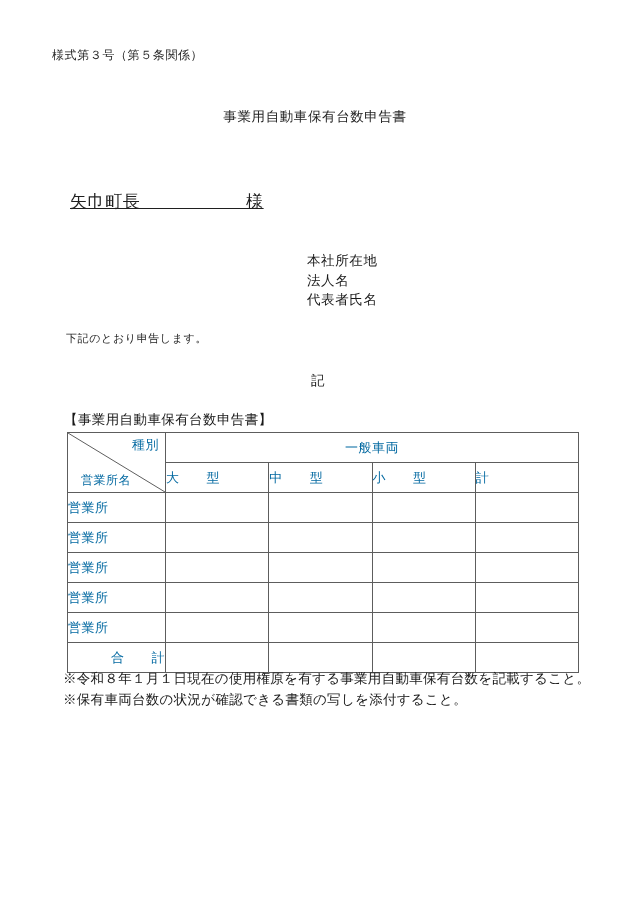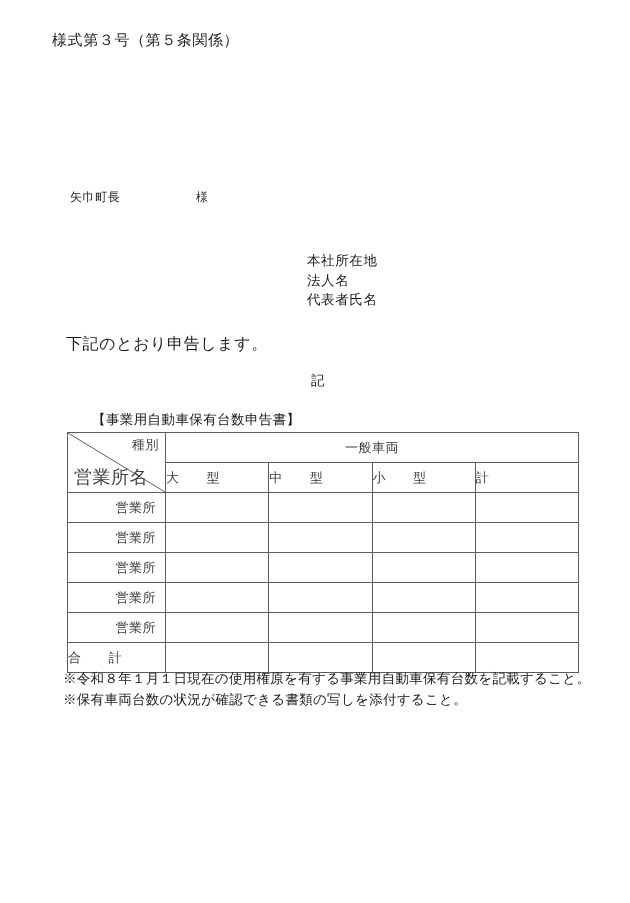--- a/index.html
+++ b/index.html
@@ -26,45 +26,44 @@
   
   .tline {
     position: absolute;
     white-space: pre;
     font-size: 13.5px;
     line-height: 1.45;
     letter-spacing: 0.6px;
     color: #1f1f1f;
   }
 
-  .form-no   { left: 52px;  top: 30px;  font-size: 15px; }
+  .form-no   { left: 52px;  top: 47px;  font-size: 12px; }
   .doc-title { left: 0;     top: 107px; width: 630px; text-align: center; font-size: 13.5px; }
   .date-line { left: 455px; top: 148px; font-size: 13.5px; letter-spacing: 0.6px; }
-  .addressee { left: 70px;  top: 189px; font-size: 12px; }
-  .decl      { left: 66px;  top: 332px; font-size: 16px; }
+  .addressee { left: 70px;  top: 189px; font-size: 17px; text-decoration: underline; }
+  .decl      { left: 66px;  top: 332px; font-size: 11px; font-family: Liberation Mono, monospace; }
   .ki        { left: 0;     top: 371px; width: 630px; text-align: center; font-size: 13.5px; padding-left: 6px; box-sizing: border-box; }
 
   .applicant {
     position: absolute;
     left: 307px;
     top: 251px;
     font-size: 13.5px;
     line-height: 19.5px;
     letter-spacing: 0.6px;
   }
   .applicant div { white-space: pre; }
 
   .table-caption {
     position: absolute;
     left: 64px;
     top: 411px;
     font-size: 13.5px;
     letter-spacing: 0.4px;
     white-space: pre;
-    margin-left: 28px;
   }
 
   
   .tbl-wrap {
     position: absolute;
     left: 67px;
     top: 432px;
     width: 511px;
   }
   table.decl-table {
@@ -72,21 +71,21 @@
     width: 511px;
     table-layout: fixed;
     font-size: 13px;
     letter-spacing: 0.5px;
   }
   table.decl-table td, table.decl-table th {
     border: 1px solid #5d5d5d;
     font-weight: normal;
     height: 29px;
     padding: 0;
-    color: #404040;
+    color: #0369a1;
   }
   col.c-office { width: 98px; }
   col.c-data   { width: 103.25px; }
 
   .corner-cell {
     position: relative;
     vertical-align: top;
     padding: 0 !important;
     overflow: hidden;
   }
@@ -99,30 +98,30 @@
   }
   .corner-cell .lbl-type {
     position: absolute;
     right: 6px;
     top: 3px;
     font-size: 13px;
     white-space: pre;
   }
   .corner-cell .lbl-office {
     position: absolute;
-    left: 6px;
+    left: 13px;
     bottom: 3px;
-    font-size: 18px;
+    font-size: 12px;
     white-space: pre;
   }
 
   .th-span   { text-align: center; }
   .th-sub    { text-align: left; white-space: pre; }
-  .row-label { text-align: right; padding-right: 9px !important; white-space: pre; }
-  .row-total { text-align: left; white-space: pre; }
+  .row-label { padding-right: 9px !important; white-space: pre; }
+  .row-total { text-align: right; white-space: pre; }
   .cell-blank { background: #ffffff; }
 
   
   .notes {
     position: absolute;
     left: 63px;
     top: 668px;
     width: 548px;
     font-size: 13.5px;
     line-height: 21px;
@@ -133,20 +132,21 @@
     text-indent: 0;
   }
 </style>
 </head>
 <body>
 
 <div class="page">
 
   <div class="tline form-no">様式第３号（第５条関係）</div>
 
+  <div class="tline doc-title">事業用自動車保有台数申告書</div>
 
 
   <div class="tline addressee">矢巾町長　　　　　　様</div>
 
   <div class="applicant">
     <div>本社所在地</div>
     <div>法人名</div>
     <div>代表者氏名</div>
   </div>
 

